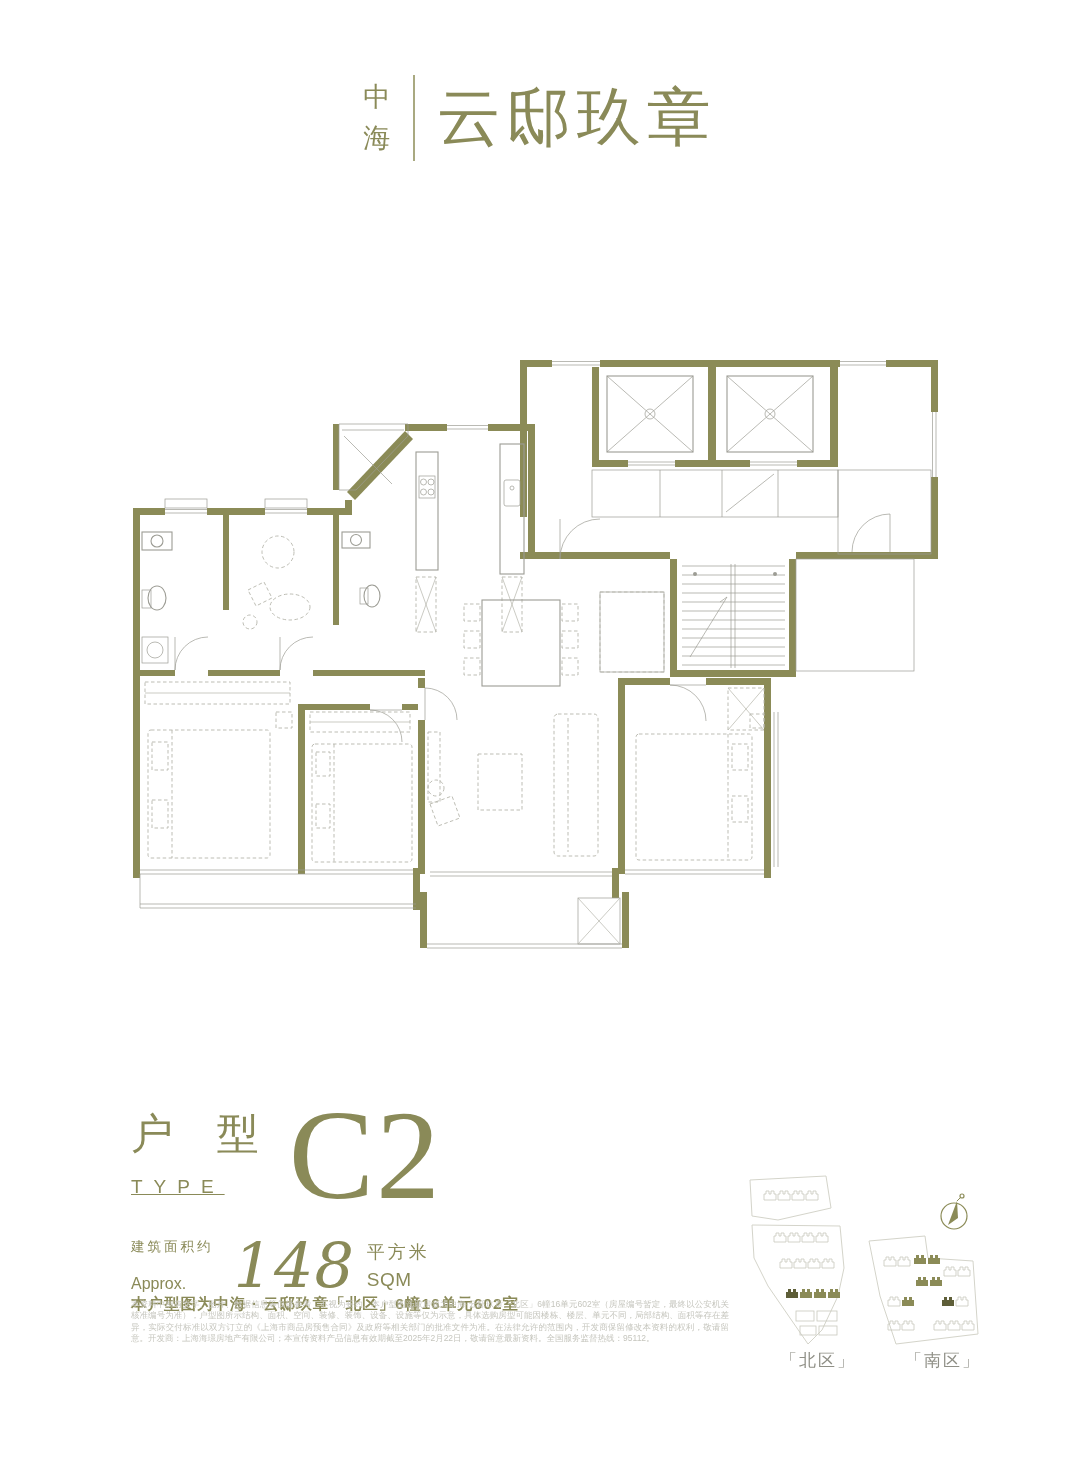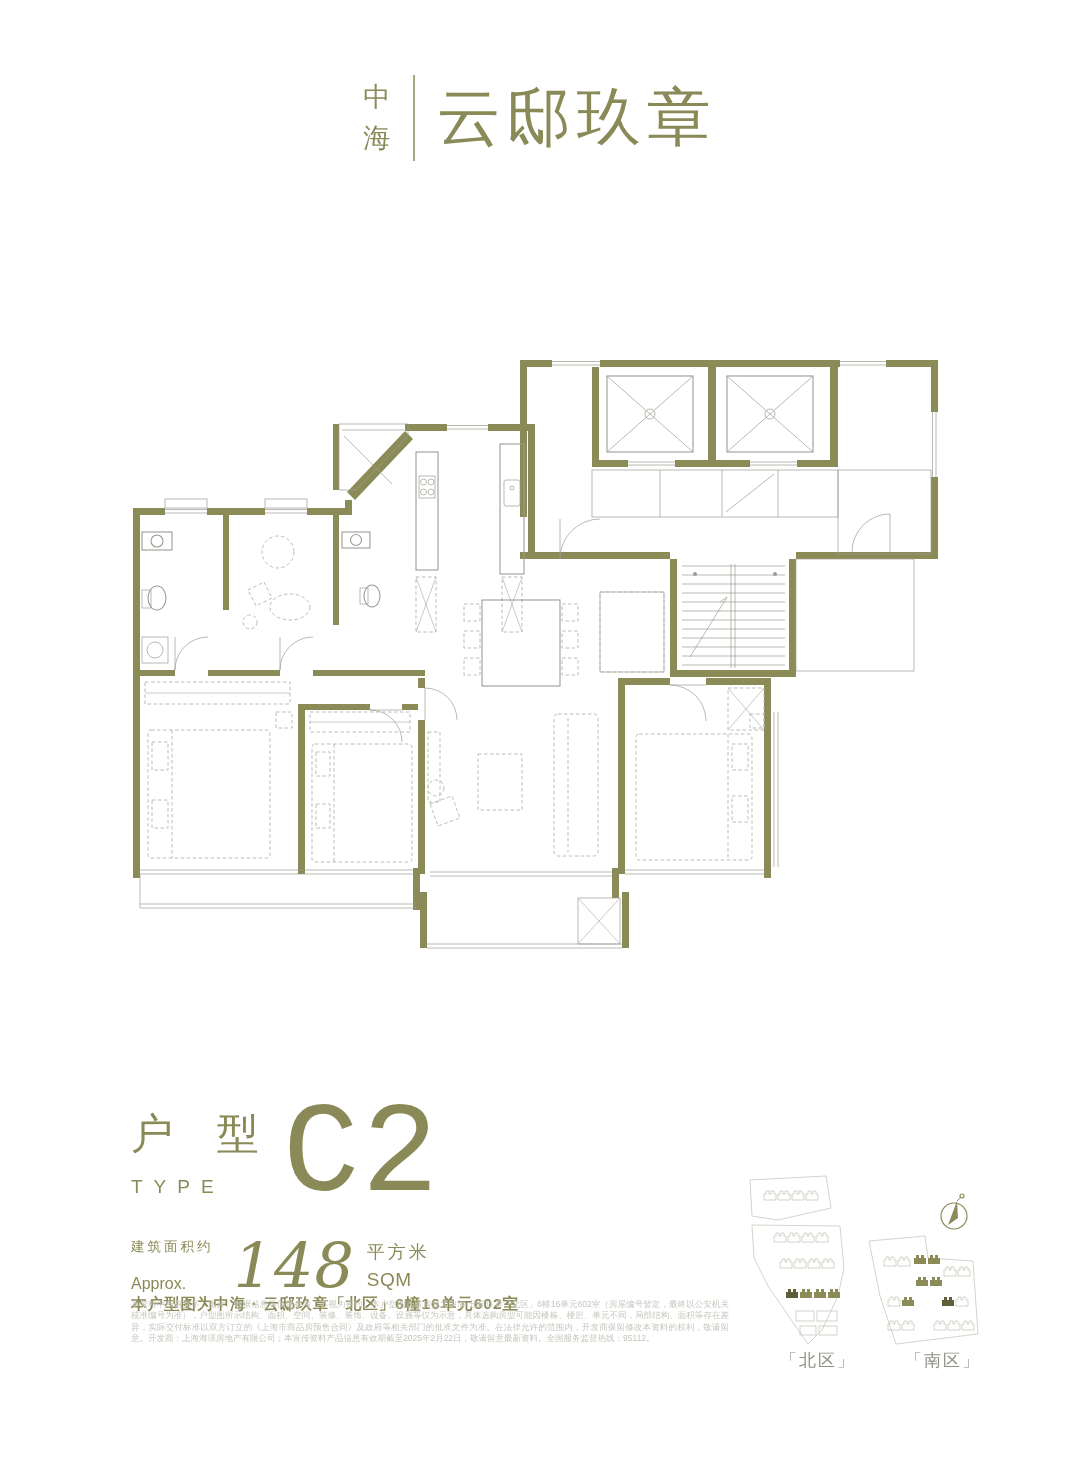--- a/index.html
+++ b/index.html
@@ -16,23 +16,23 @@
   
   .plan{position:absolute;left:130px;top:352px;}
   .w{fill:#8b8b57;stroke:none;}
   .ln{stroke:#9c9c94;stroke-width:1.1;fill:none;}
   .ln2{stroke:#9c9c94;stroke-width:0.7;fill:none;}
   .ds{stroke:#b5b5ab;stroke-width:0.9;fill:none;stroke-dasharray:3.5 2.5;}
   .hx{stroke:#b5b5ab;stroke-width:0.7;fill:none;}
   
   .type-block{position:absolute;left:131px;top:1106px;display:flex;align-items:center;color:#8a8a58;}
   .type-cn{font-size:42px;letter-spacing:16px;font-weight:400;line-height:1;white-space:nowrap;}
-  .type-en{font-size:19px;letter-spacing:11px;margin-top:21px;font-weight:300;}
-  .type-code{font-family:Liberation Mono, monospace;font-size:128px;line-height:0.78;
-             margin-left:8px;letter-spacing:2px;}
+  .type-en{font-size:19px;letter-spacing:11px;margin-top:21px;font-weight:300;text-decoration:underline;}
+  .type-code{font-family:Liberation Serif, serif;font-size:128px;line-height:0.78;
+             margin-left:14px;letter-spacing:2px;}
   .area-block{position:absolute;left:131px;top:1238px;display:flex;align-items:center;color:#8a8a58;}
   .area-lbl-cn{font-size:13.5px;font-weight:normal;letter-spacing:3px;}
   .area-lbl-en{font-size:16px;margin-top:19px;}
   .area-value{font-family:"DejaVu Serif","Liberation Serif",serif;font-size:62px;line-height:0.9;
               margin:0 12px 0 20px;letter-spacing:1px;font-style:italic;}
   .area-unit-cn{font-size:18px;letter-spacing:3px;text-align:right;}
   .area-unit-en{font-size:19px;margin-top:5px;letter-spacing:0.5px;}
   .unit-desc{position:absolute;left:131px;top:1294px;font-size:15.5px;font-weight:bold;
              color:#8a8a58;letter-spacing:1px;}
   .disclaimer{position:absolute;left:131px;top:1290px;width:598px;font-size:8.5px;line-height:11.5px;

